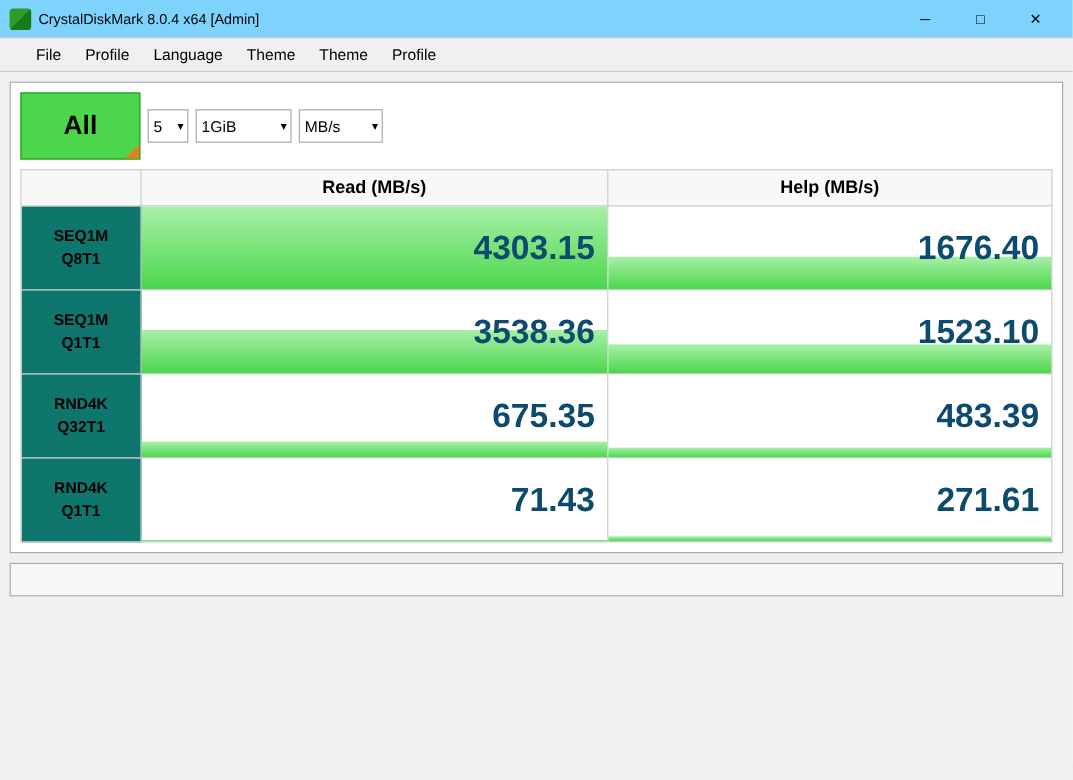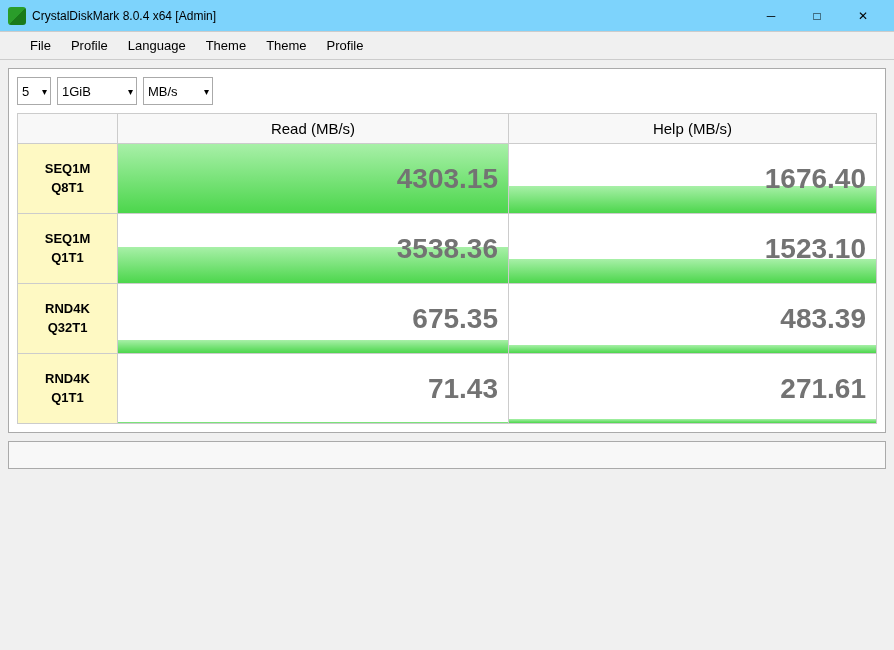--- a/index.html
+++ b/index.html
@@ -119,34 +119,34 @@
       font-size: 10px;
       pointer-events: none;
     }
     
     #results-table {
       width: 100%;
       border-collapse: collapse;
     }
     #results-table th {
       font-size: 15px;
-      font-weight: normal;
+      font-weight: bold;
       padding: 6px 0;
       text-align: center;
       border: 1px solid #ccc;
       background: #f8f8f8;
     }
     .row-label {
       width: 100px;
       border: 1px solid #ccc;
       text-align: center;
       font-size: 13px;
       font-weight: bold;
       padding: 4px;
-      background: #fef9c3;
+      background: #0f766e;
       line-height: 1.4;
     }
     .result-cell {
       border: 1px solid #ccc;
       padding: 0;
       position: relative;
       height: 70px;
     }
     .bar-bg {
       position: absolute;
@@ -158,21 +158,21 @@
     .result-value {
       position: absolute;
       width: 100%;
       text-align: right;
       font-size: 28px;
       font-weight: bold;
       padding-right: 10px;
       top: 50%;
       transform: translateY(-50%);
       z-index: 2;
-      color: #737373;
+      color: #0c4a6e;
     }
     
     #bottom-bar {
       height: 28px;
       border: 1px solid #aaa;
       margin: 0 8px 8px 8px;
       background: #f8f8f8;
     }
   </style>
 </head>
@@ -191,20 +191,21 @@
   <div class="menu-item">Profile</div>
   <div class="menu-item">Language</div>
   <div class="menu-item">Theme</div>
   <div class="menu-item">Theme</div>
   <div class="menu-item">Profile</div>
 </div>
 
 <div id="main">
 
   <div id="controls">
+    <button id="all-btn">All</button>
     <div class="select-wrapper">
       <select class="ctrl-select">
         <option>5</option>
       </select>
     </div>
     <div class="select-wrapper">
       <select class="ctrl-select" style="min-width:80px">
         <option>1GiB</option>
       </select>
     </div>

